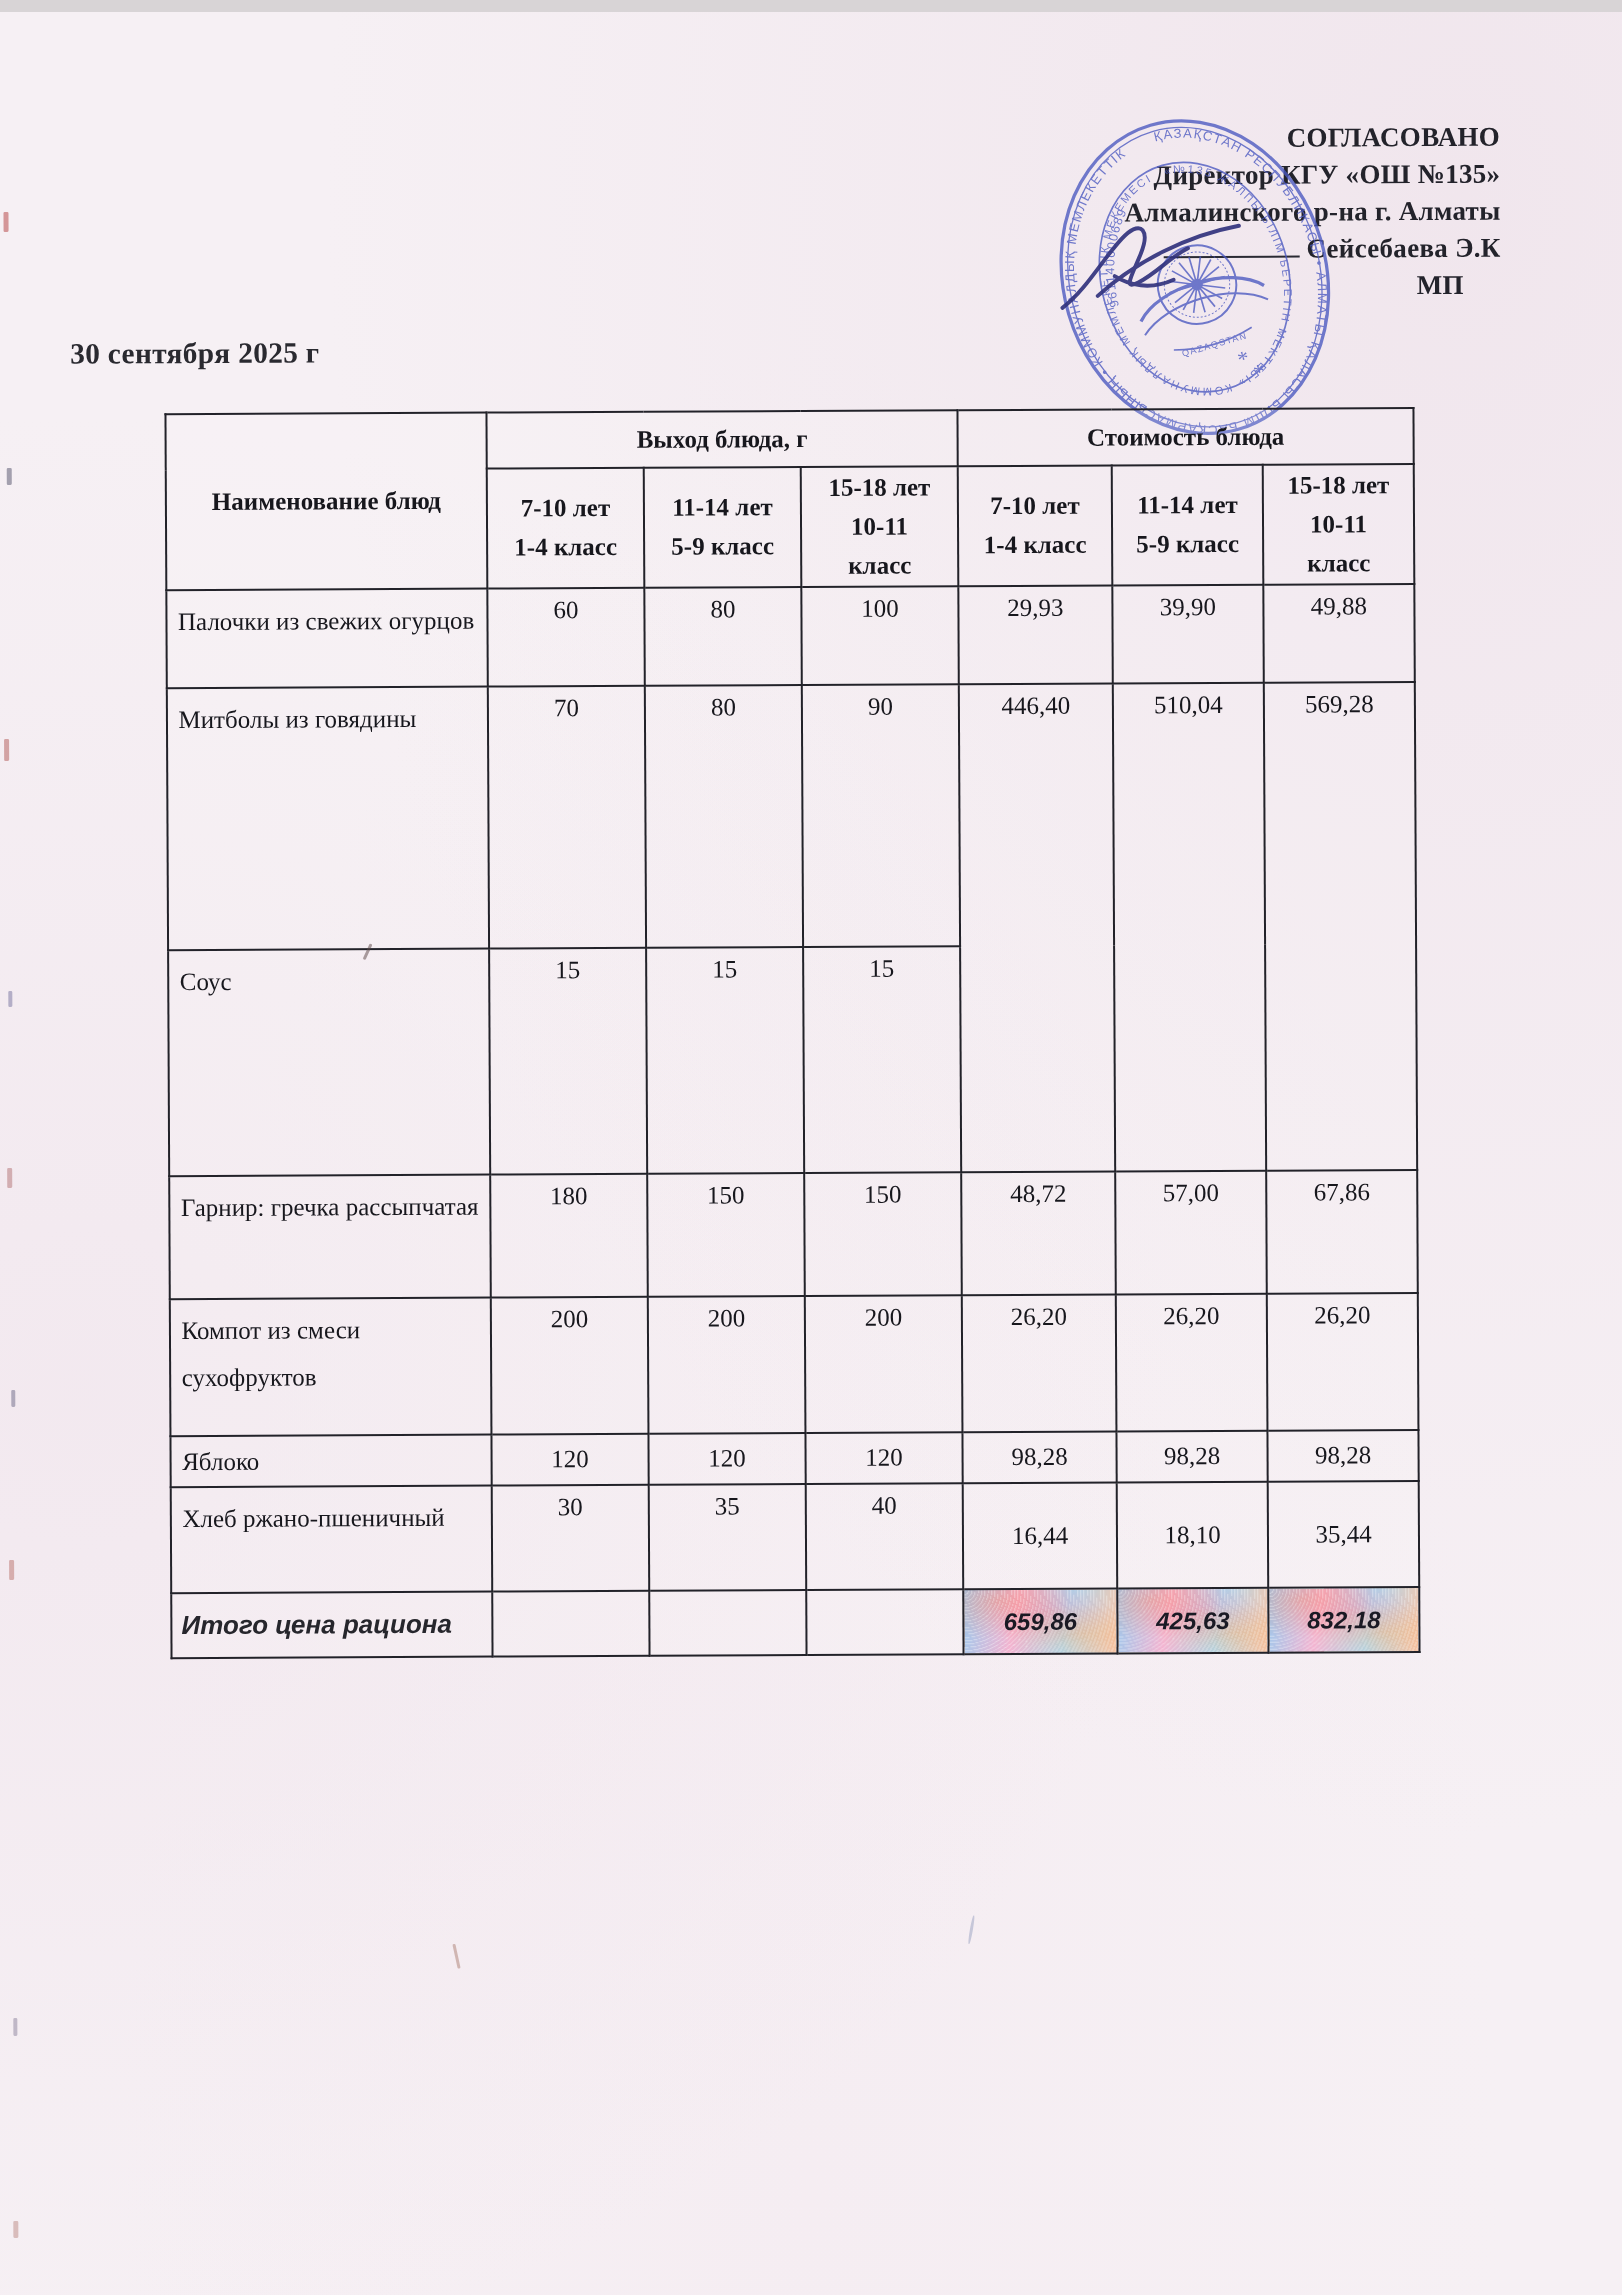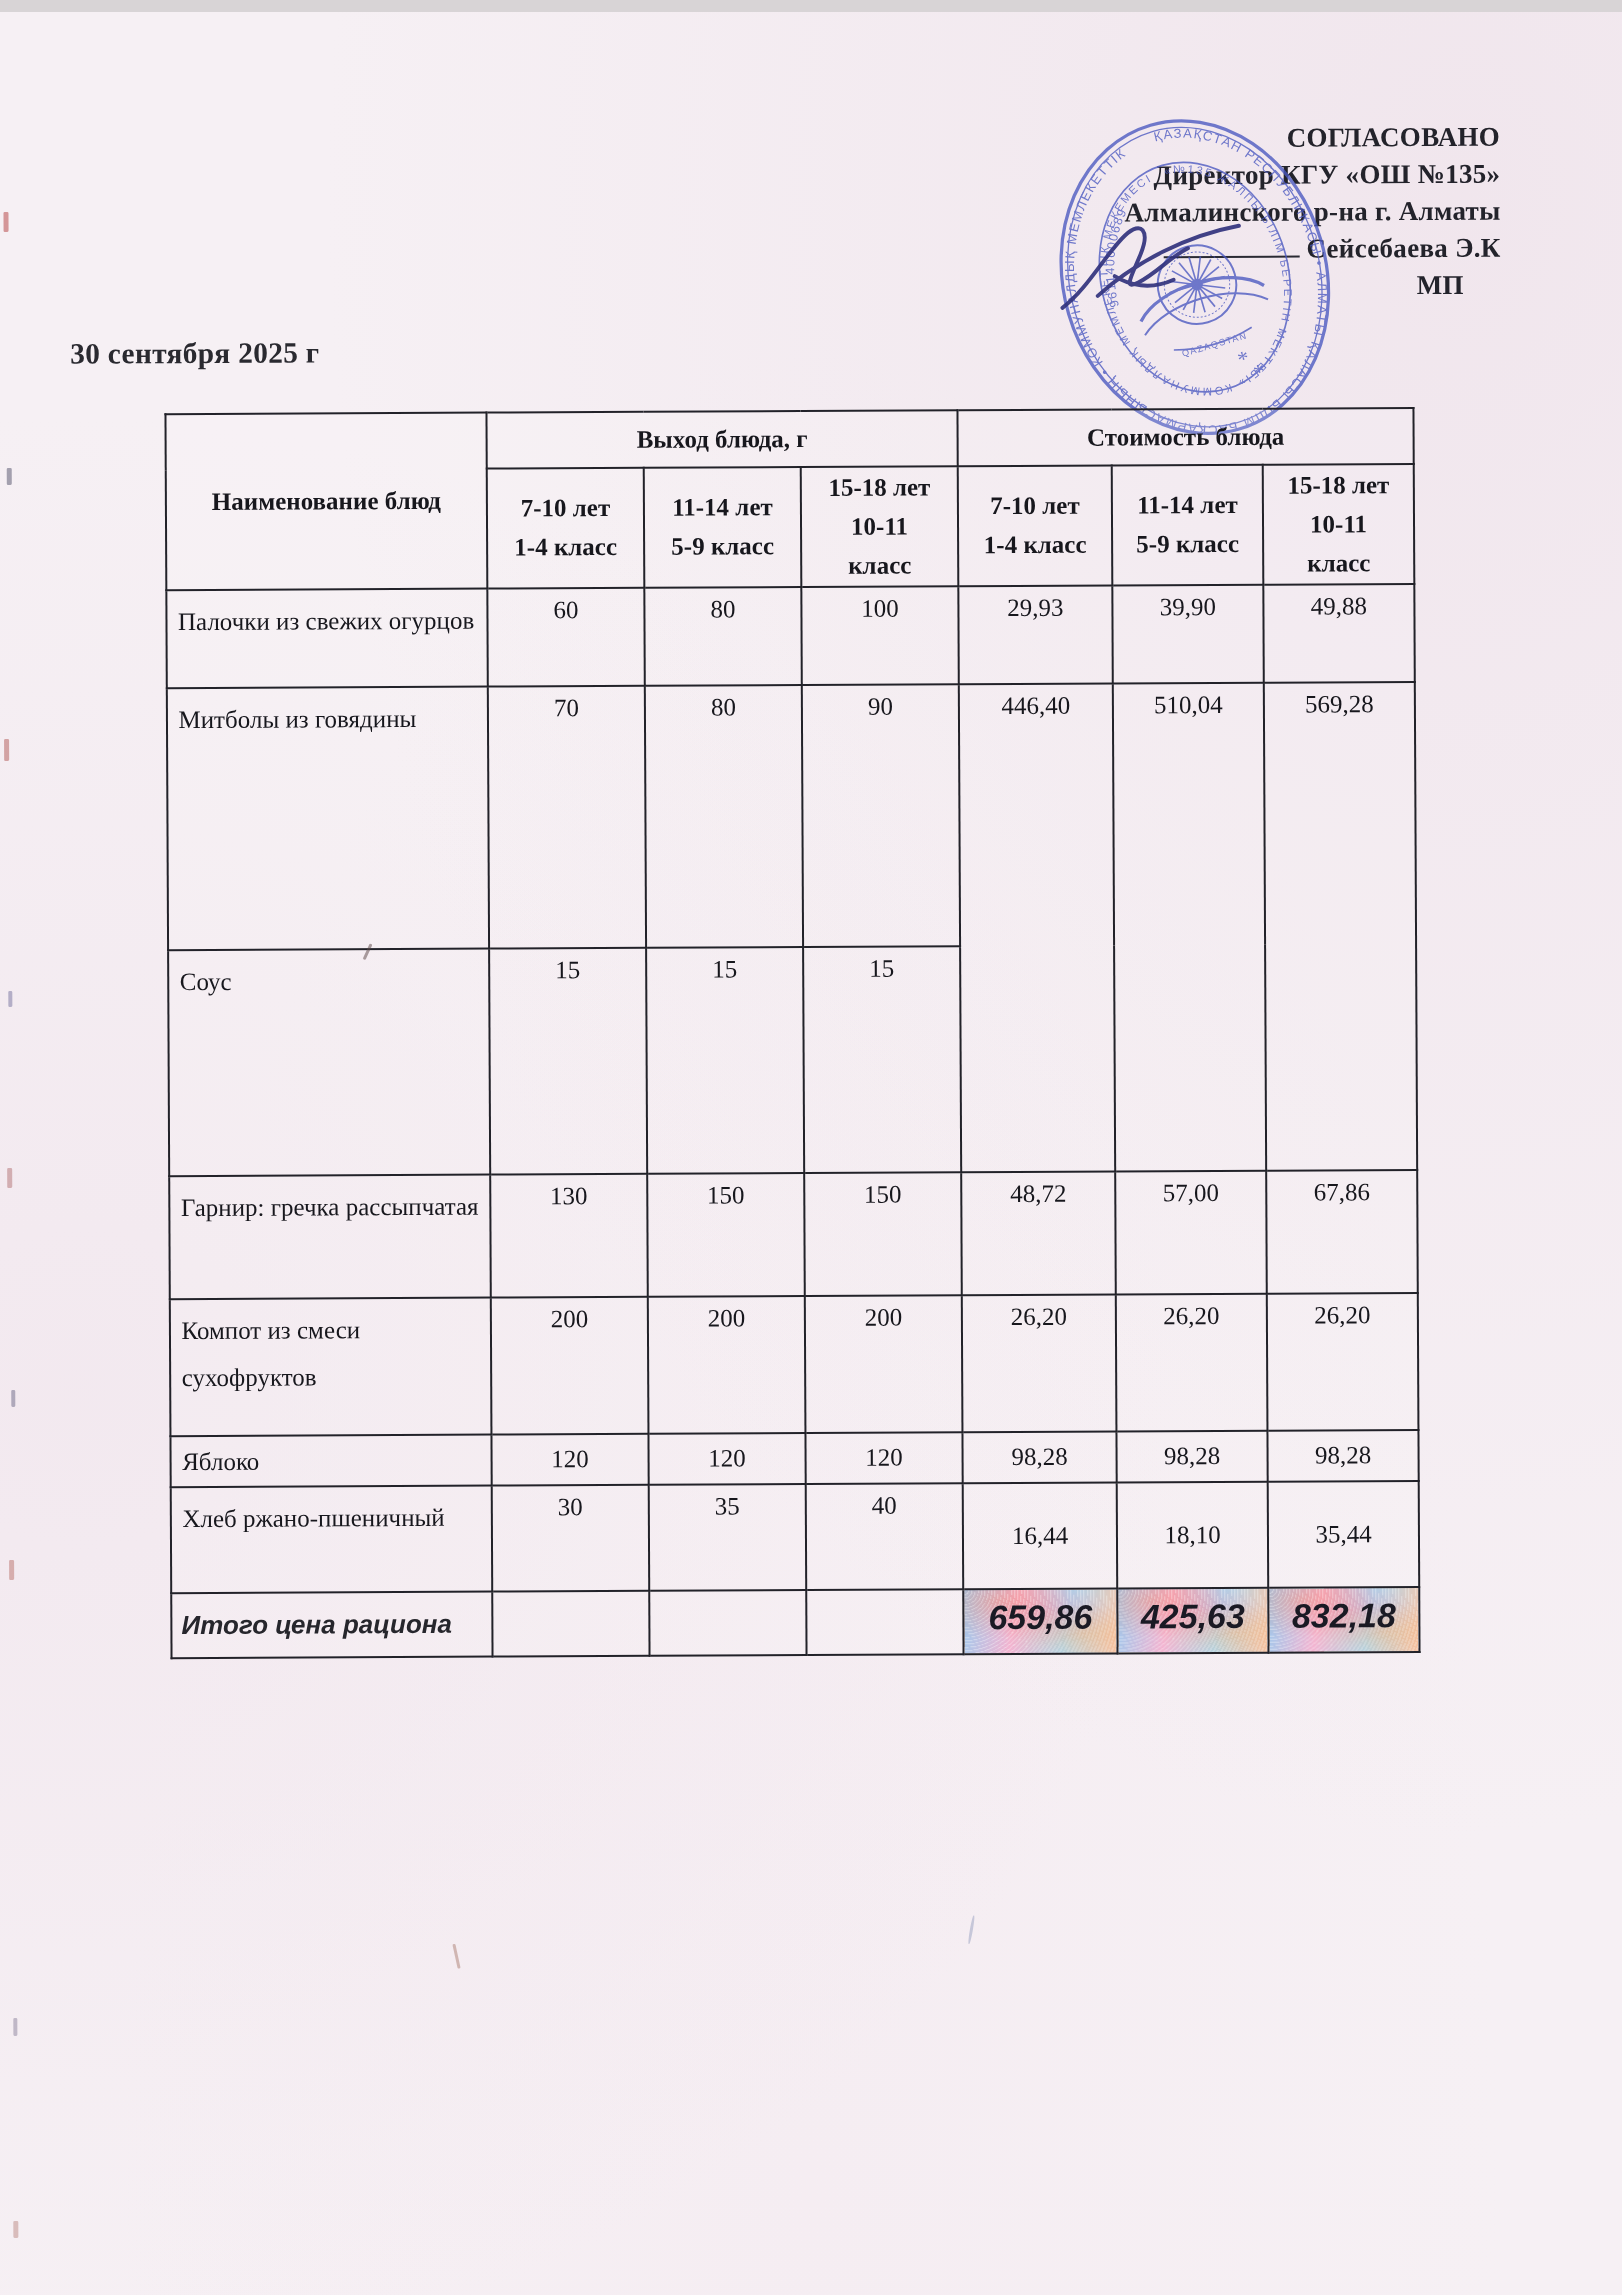--- a/index.html
+++ b/index.html
@@ -55,21 +55,21 @@
   }
   td.num{vertical-align:top;text-align:center;padding-top:6.5px;}
   td.nmid{vertical-align:middle;text-align:center;padding-top:0;}
   tr.shortrow td{vertical-align:middle;padding-top:0;}
   td.total-label{
     font-family:"Liberation Sans", sans-serif;font-weight:bold;font-style:italic;
     font-size:26px;vertical-align:middle;text-align:left;padding-left:9.2px;color:#26262c;
   }
   td.rainbow{
     font-family:"Liberation Sans", sans-serif;font-weight:bold;font-style:italic;
-    font-size:34px;text-align:center;vertical-align:top;padding-top:8px;color:#1a1a24;
+    font-size:24px;text-align:center;vertical-align:top;padding-top:18px;color:#1a1a24;
     background:
       repeating-radial-gradient(circle at 0.7px 0.7px, rgba(255,255,255,.38) 0 0.8px, transparent 0.8px 3.3px),
       radial-gradient(ellipse at 22% 18%, rgba(250,135,100,.42), transparent 52%),
       radial-gradient(ellipse at 78% 70%, rgba(252,170,95,.40), transparent 48%),
       radial-gradient(ellipse at 55% 35%, rgba(242,120,165,.35), transparent 55%),
       linear-gradient(100deg, rgba(140,196,238,.85), rgba(242,165,200,.8) 34%, rgba(158,212,242,.85) 66%, rgba(247,186,150,.8));
   }
 
   
   .mark{position:absolute;border-radius:1.3px;}
@@ -207,21 +207,21 @@
 
         <tr style="height:226px">
           <td class="namecell">Соус</td>
           <td class="num">15</td>
           <td class="num">15</td>
           <td class="num">15</td>
         </tr>
 
         <tr style="height:123px">
           <td class="namecell">Гарнир: гречка рассыпчатая</td>
-          <td class="num">130</td>
+          <td class="num">180</td>
           <td class="num">150</td>
           <td class="num">150</td>
           <td class="num">48,72</td>
           <td class="num">57,00</td>
           <td class="num">67,86</td>
         </tr>
 
         <tr style="height:137px">
           <td class="namecell">Компот из смеси сухофруктов</td>
           <td class="num">200</td>

